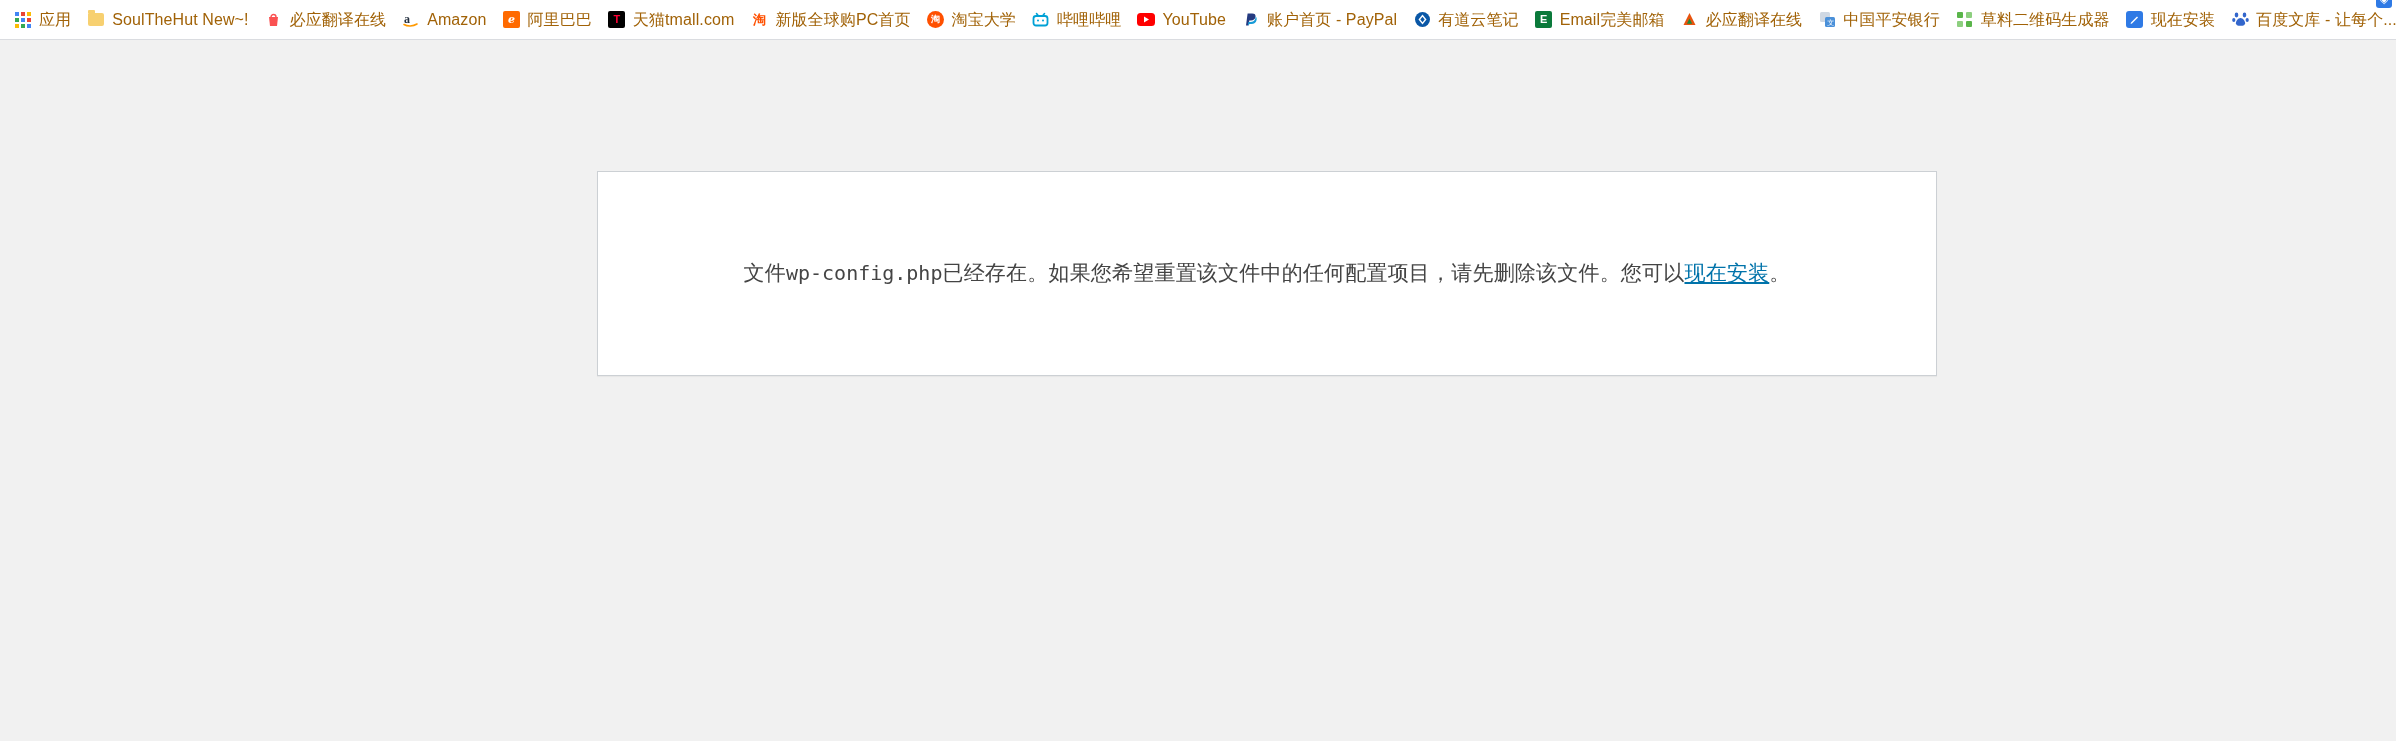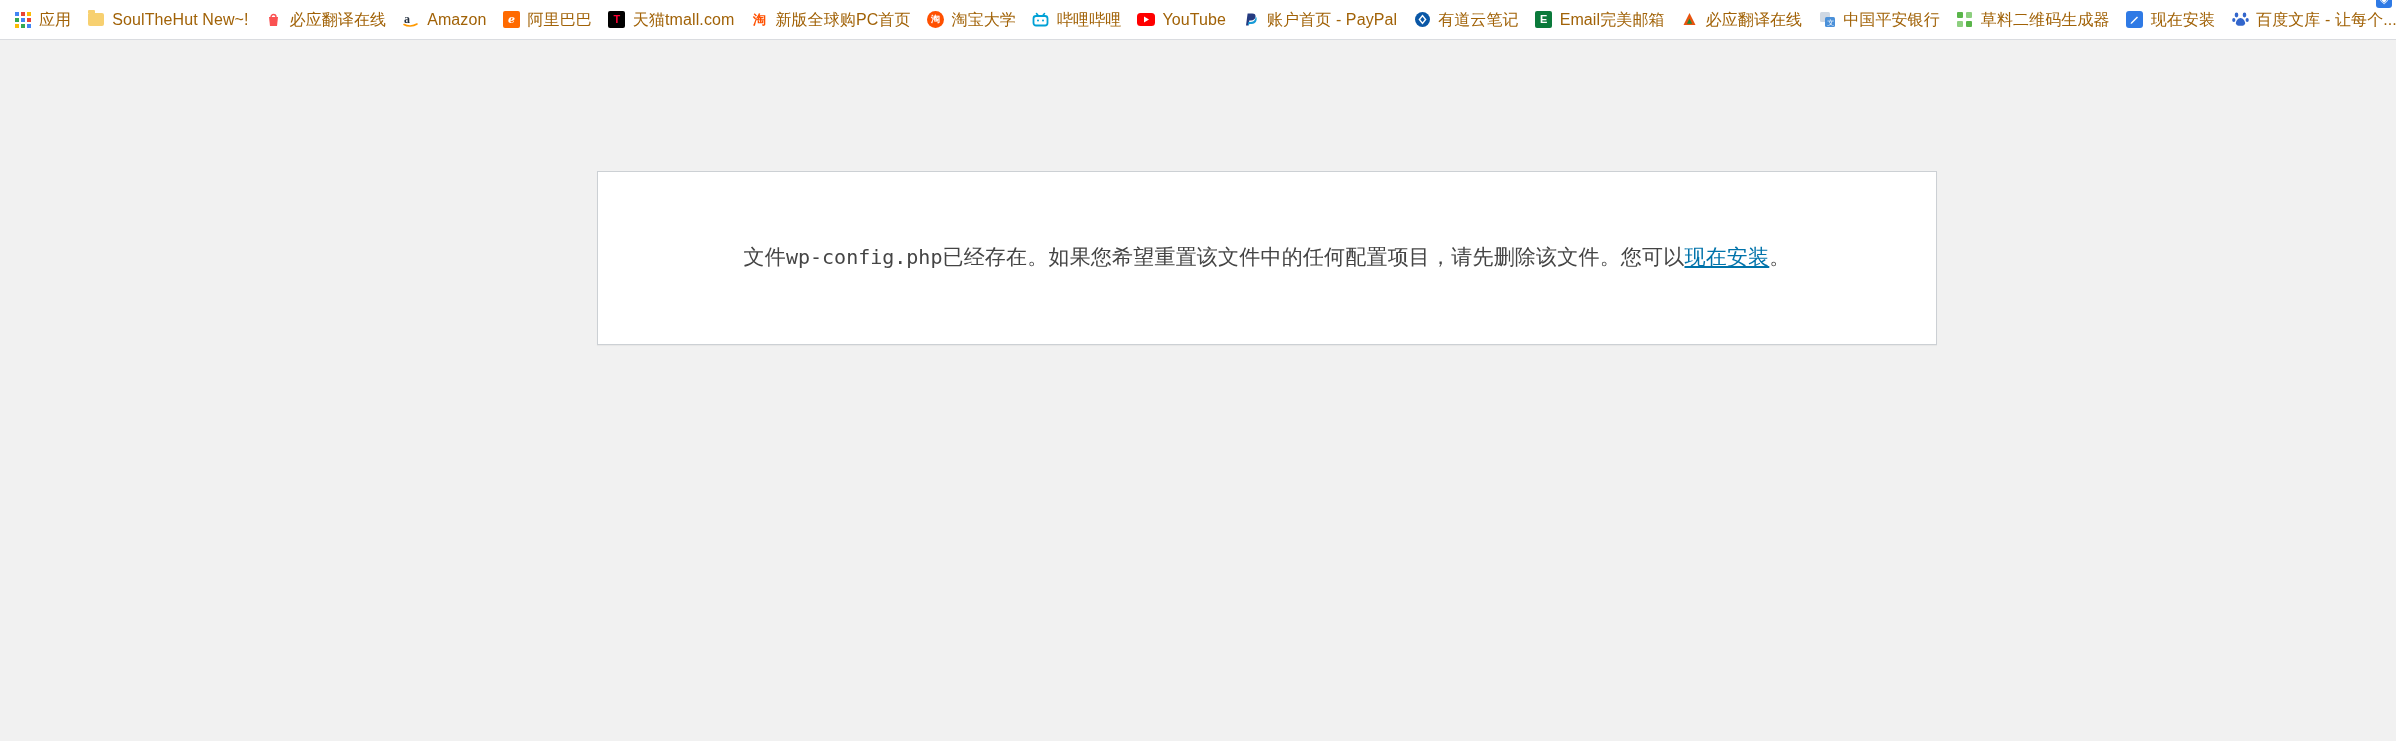--- a/index.html
+++ b/index.html
@@ -100,21 +100,21 @@
     position: relative;
     width: 100%;
     height: 701px;
     background: #f1f1f1;
   }
   .setup-card {
     position: absolute;
     left: 597px;
     top: 131px;
     width: 1340px;
-    height: 174px;
+    height: 205px;
     background: #ffffff;
     border: 1px solid #ccd0d4;
     box-sizing: border-box;
     display: flex;
     align-items: center;
     justify-content: center;
     box-shadow: 0 1px 1px rgba(0,0,0,.04);
   }
   .setup-msg {
     font-family: "DejaVu Sans", "Liberation Sans", sans-serif;

